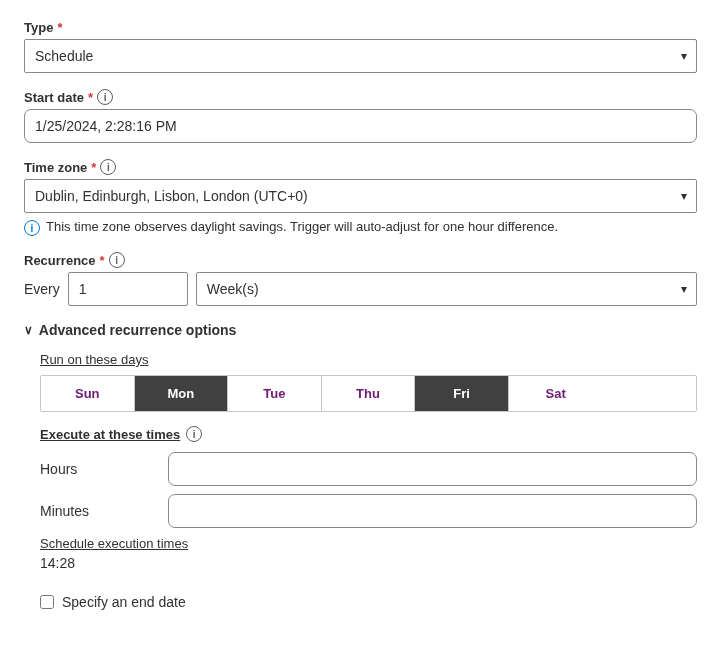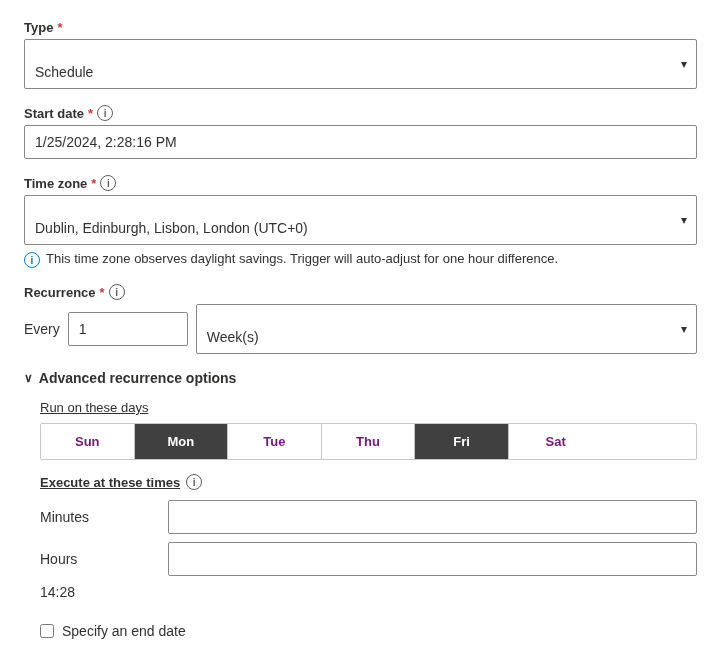--- a/index.html
+++ b/index.html
@@ -39,41 +39,41 @@
       cursor: pointer;
       flex-shrink: 0;
     }
     .select-wrapper {
       position: relative;
     }
     .select-field {
       width: 100%;
       border: 1px solid #8a8886;
       border-radius: 2px;
-      padding: 24px 36px 8px 10px;
+      padding: 8px 36px 8px 10px;
       font-size: 14px;
       color: #323130;
       background: #fff;
       appearance: none;
       cursor: pointer;
       outline: none;
     }
     .chevron-icon {
       position: absolute;
       right: 10px;
       top: 50%;
       transform: translateY(-50%);
       pointer-events: none;
       color: #323130;
       font-size: 12px;
     }
     .text-input {
       width: 100%;
       border: 1px solid #8a8886;
-      border-radius: 2px;
+      border-radius: 7px;
       padding: 8px 10px;
       font-size: 14px;
       color: #323130;
       outline: none;
     }
     .info-message {
       display: flex;
       align-items: flex-start;
       gap: 6px;
       color: #323130;
@@ -295,28 +295,29 @@
         <div class="day-cell selected">Fri</div>
         <div class="day-cell">Sat</div>
       </div>
 
     <div class="execute-label-row">
       <span class="execute-label">Execute at these times</span>
       <span class="info-icon">i</span>
     </div>
 
     <div class="hours-minutes-grid">
+      <span class="hm-label">Hours</span>
+      <input class="text-input" type="text" value="" style="">
+    </div>
+    <div class="hours-minutes-grid">
       <span class="hm-label">Minutes</span>
       <input class="text-input" type="text" value="" style="">
     </div>
-    <div class="hours-minutes-grid">
-      <span class="hm-label">Hours</span>
-      <input class="text-input" type="text" value="" style="">
-    </div>
-
+
+    <span class="schedule-execution-link">Schedule execution times</span>
     <div class="schedule-time-value">14:28</div>
 
     <div class="specify-row">
       <input class="checkbox-input" type="checkbox" style="">
       <span class="specify-label">Specify an end date</span>
     </div>
   </div>
 </div>
 
 </body></html>

